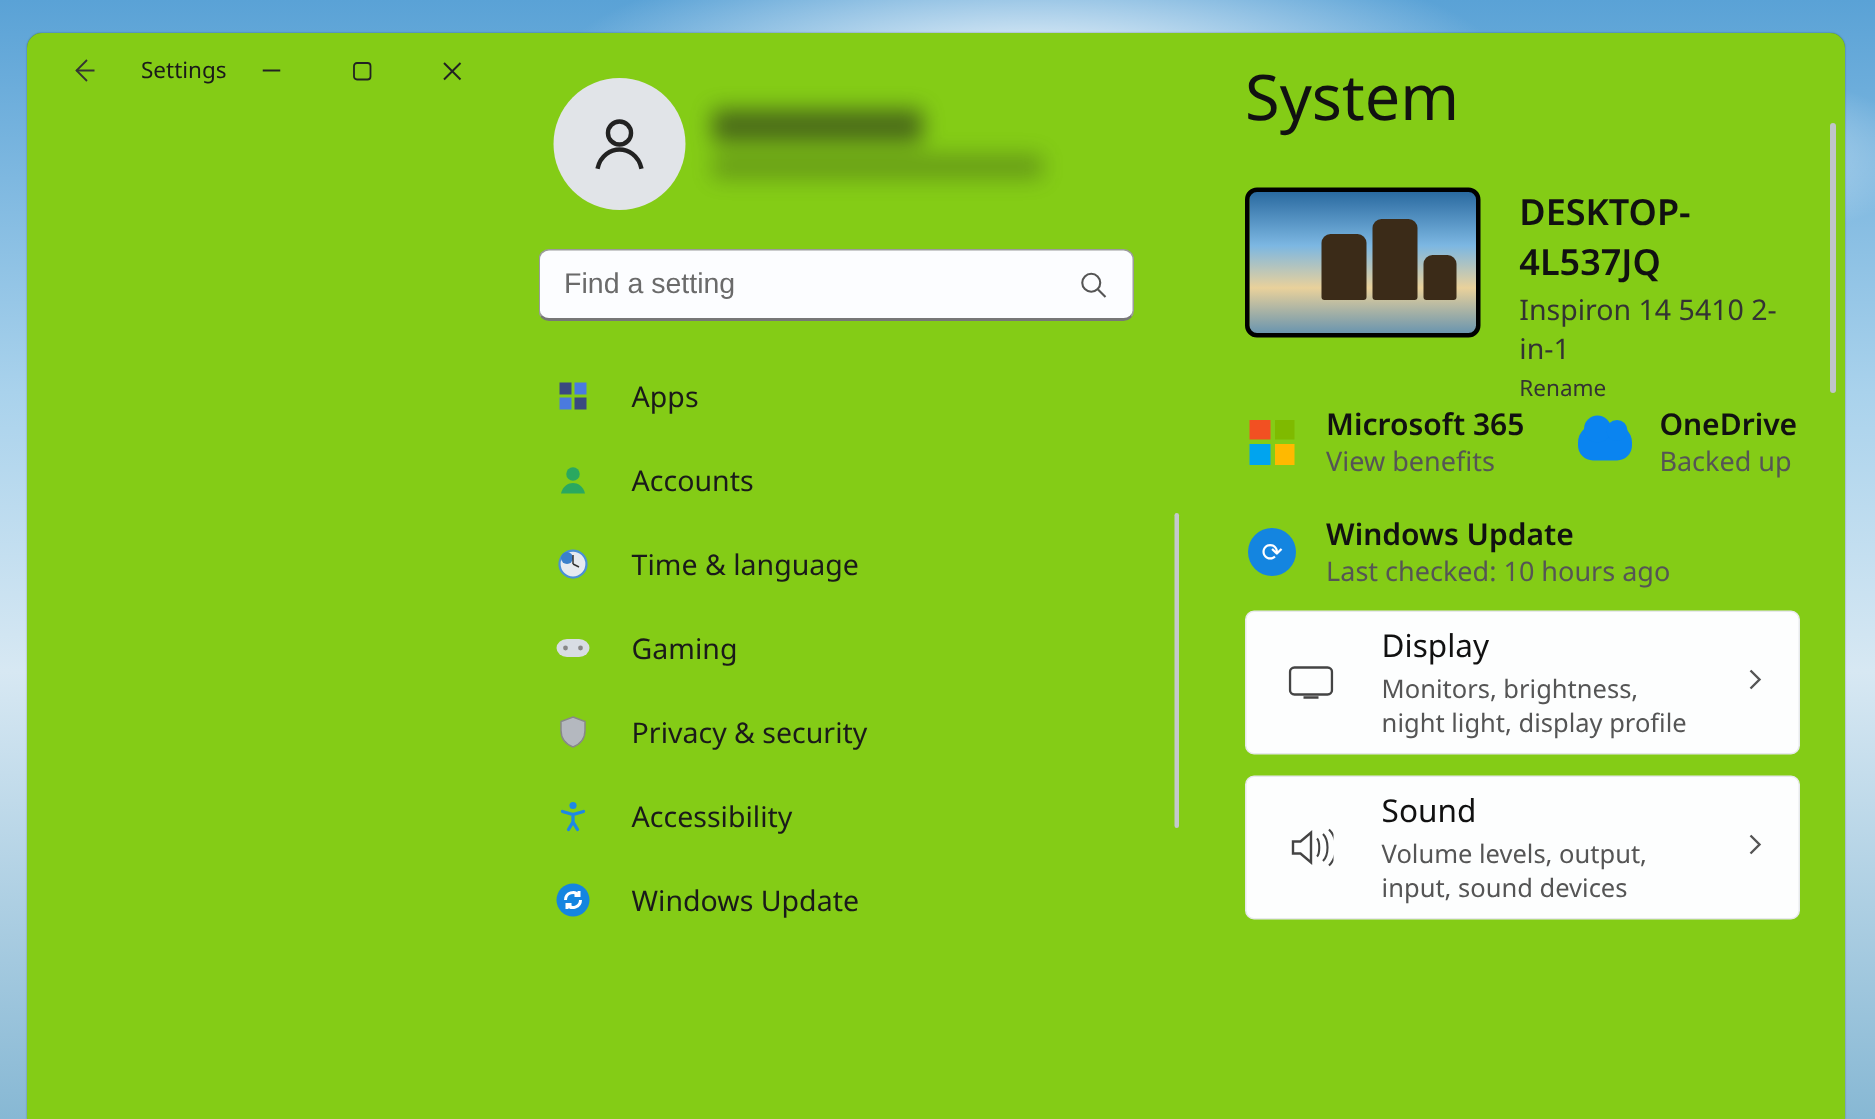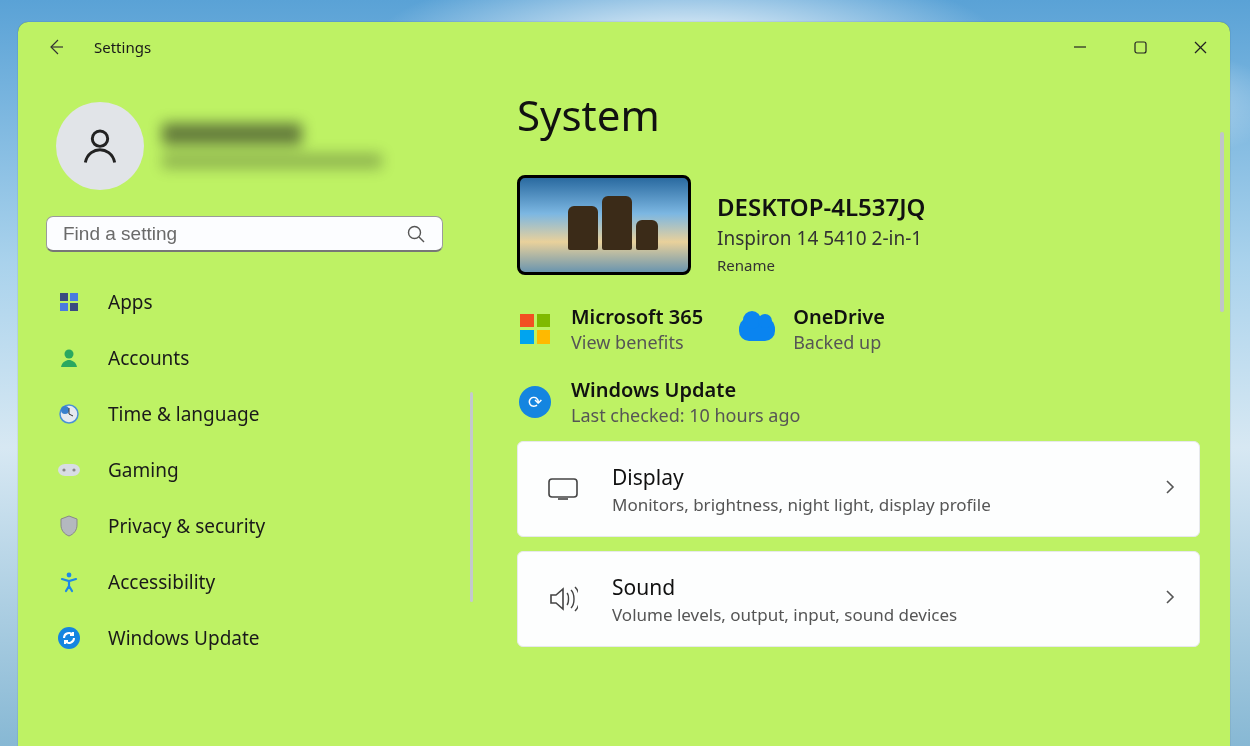--- a/index.html
+++ b/index.html
@@ -11,24 +11,23 @@
   .backdrop {
     position:absolute; inset:0;
     background:
       radial-gradient(ellipse 420px 110px at 55% 6%, rgba(255,255,255,.9), rgba(255,255,255,0) 75%),
       radial-gradient(ellipse 300px 90px at 85% 14%, rgba(255,255,255,.8), rgba(255,255,255,0) 75%),
       linear-gradient(180deg, #5aa2d6 0%, #a9d2ec 35%, #d7e8f3 60%, #87b8d4 100%);
   }
   .settings-window {
     position: absolute;
     top: 22px; left: 18px; right: 20px; bottom: 0;
-    background: #bef264;
+    background: #84cc16;
     border-radius: 10px 10px 0 0;
     display: flex;
-    flex-direction: column;
     box-shadow: 0 0 1px rgba(0,0,0,.5);
   }
   .titlebar {
     height: 50px;
     display:flex; align-items:center;
     padding-left: 22px;
   }
   .titlebar .back { width:32px; height:32px; display:flex; align-items:center; justify-content:center; color:#333; }
   .titlebar .title { margin-left: 22px; font-size: 15px; color:#1a1a1a; }
   .win-controls { margin-left:auto; display:flex; }
@@ -44,21 +43,21 @@
     width:88px; height:88px; border-radius:50%;
     background:#e1e4e8; display:flex; align-items:center; justify-content:center; color:#222;
   }
   .profile-text { filter: blur(7px); opacity:.55; }
   .profile-text .n1 { width:140px; height:22px; background:#1b1b1b; border-radius:2px; margin-bottom:8px;}
   .profile-text .n2 { width:220px; height:16px; background:#1b1b1b; border-radius:2px; opacity:.5;}
   .search {
     display:flex; align-items:center;
     border:1px solid #9b9b9b; border-bottom:2px solid #777;
     border-radius:7px; background:#fcfdff;
-    height:36px; padding:0 16px; margin:0 12px 22px 0;
+    height:48px; padding:0 16px; margin:0 12px 22px 0;
   }
   .search input {
     flex:1; border:none; outline:none; background:transparent;
     font-size:19px; color:#333;
   }
   .search input::placeholder { color:#6a6a6a; }
   .nav { flex:1; overflow:hidden; }
   .nav-item {
     display:flex; align-items:center; gap:26px;
     height:56px; padding-left:10px;
@@ -66,21 +65,21 @@
     border-radius:6px;
   }
   .nav-icon { width:26px; height:26px; display:flex; align-items:center; justify-content:center; }
   .vscroll-left {
     position:absolute; right:0; top:320px; width:3px; height:210px; background:#c4c9cd; border-radius:3px;
   }
   .main {
     flex:1; padding:14px 30px 0 44px; position:relative; overflow:hidden;
   }
   .page-title { font-size:42px; font-weight:400; color:#111; margin-bottom:32px; }
-  .device-block { display:flex; gap:26px; align-items:flex-end; margin-bottom:28px; }
+  .device-block { display:flex; gap:26px; align-items:flex-start; }
   .device-thumb {
     width:174px; height:100px; border:3px solid #000; border-radius:8px;
     background: linear-gradient(180deg,#2a6aa0 0%, #7cb7e2 38%, #e9d19b 68%, #6a95af 100%);
     position:relative; overflow:hidden;
   }
   .rock { position:absolute; bottom:22px; width:30px; height:44px; background:#3b2b18; border-radius:6px 6px 2px 2px;}
   .device-meta .dname { font-size:24px; font-weight:600; color:#111; }
   .device-meta .dmodel { font-size:19px; color:#333; margin-top:2px;}
   .device-meta .drename { font-size:15px; color:#333; margin-top:4px; }
   .svc-row { display:flex; gap:36px; flex-wrap:wrap; }

